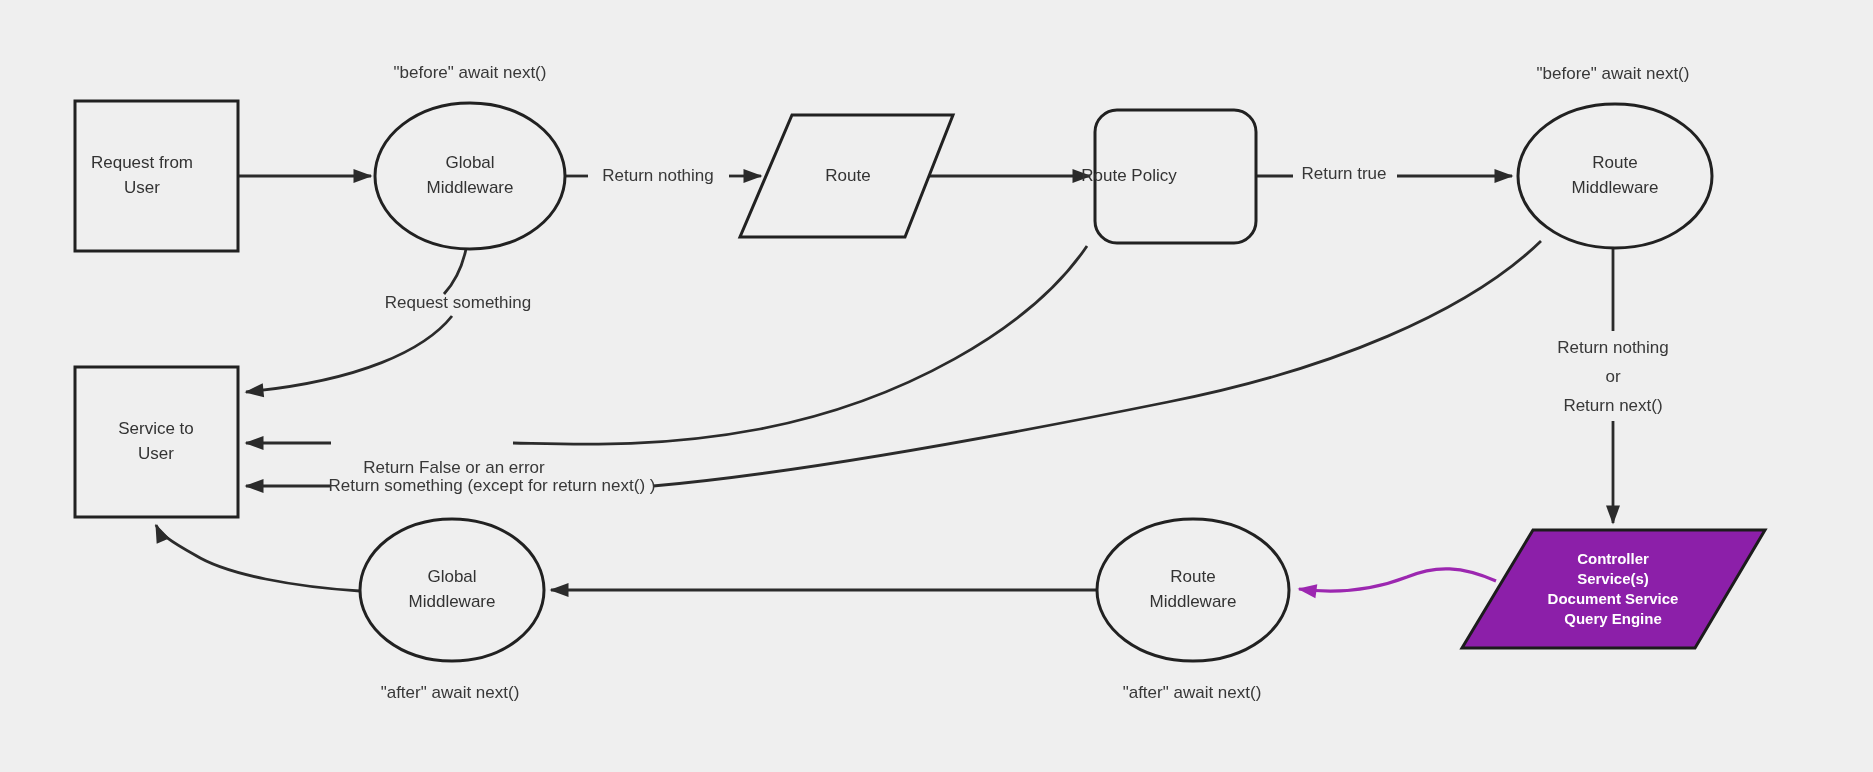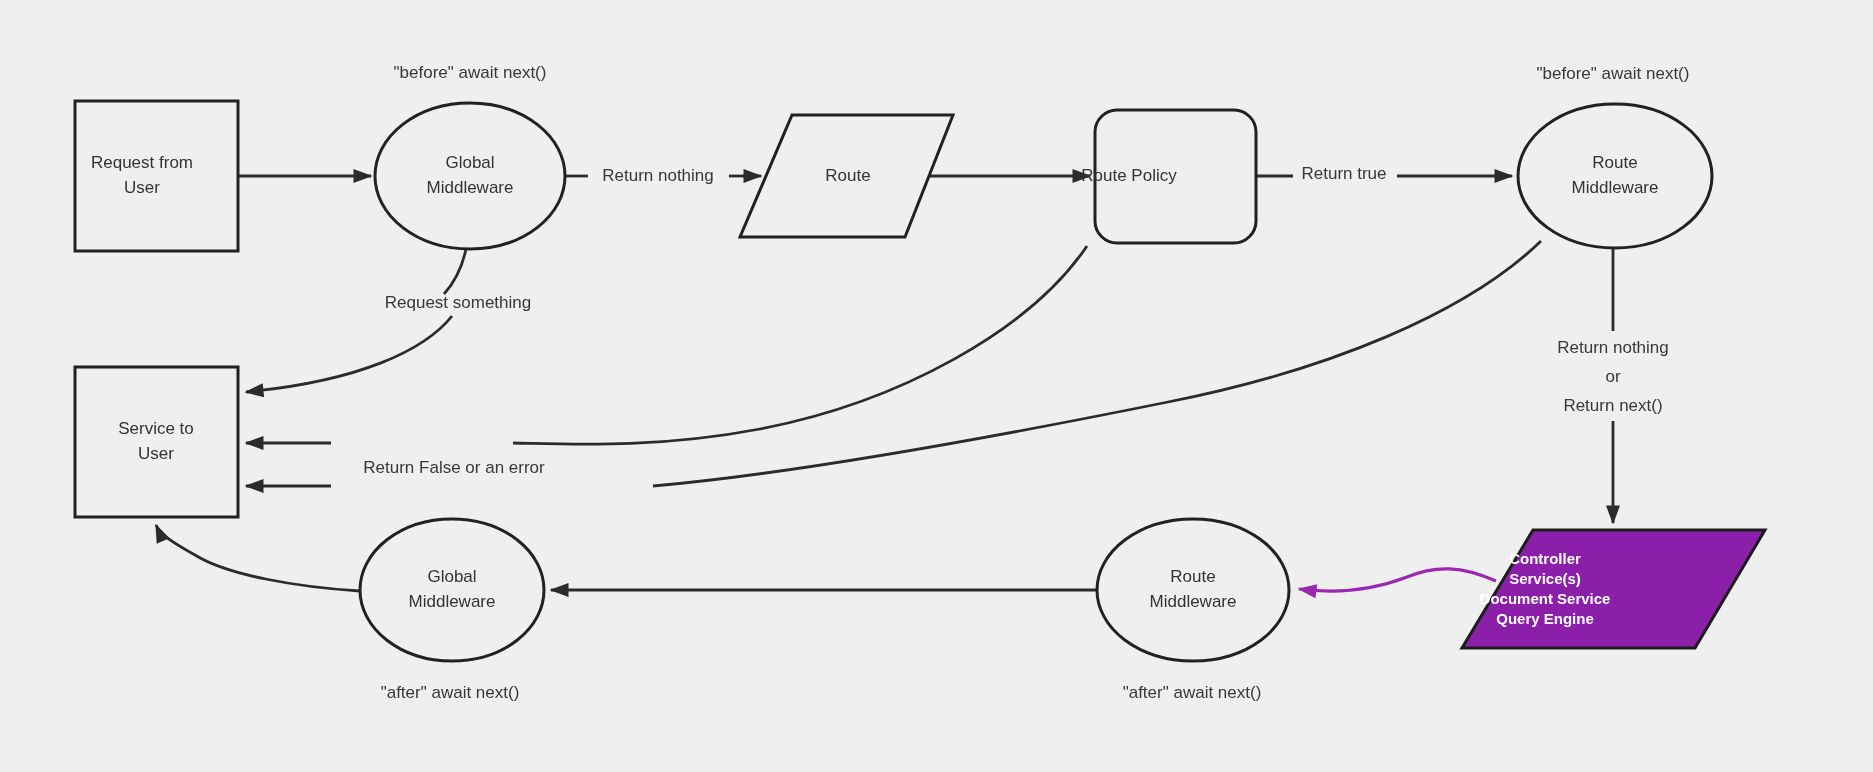--- a/index.html
+++ b/index.html
@@ -38,21 +38,21 @@
     line-height: 20px;
     color: #ffffff;
   }
 
   
   #lbl-request              { left: 142px;  top: 176px; }
   #lbl-gm-top               { left: 470px;  top: 176px; }
   #lbl-route                { left: 848px;  top: 176px; }
   #lbl-policy               { left: 1129px; top: 176px; }
   #lbl-rm-top               { left: 1615px; top: 176px; }
-  #lbl-controller           { left: 1545px; top: 589px; }
+  #lbl-controller           { left: 1613px; top: 589px; }
   #lbl-rm-bottom            { left: 1193px; top: 590px; }
   #lbl-gm-bottom            { left: 452px;  top: 590px; }
   #lbl-response             { left: 156px;  top: 442px; }
 
   #lbl-before-left          { left: 470px;  top: 73px;  }
   #lbl-before-right         { left: 1613px; top: 74px;  }
   #lbl-return-nothing       { left: 658px;  top: 176px; }
   #lbl-return-true          { left: 1344px; top: 174px; }
   #lbl-return-nothing-next  { left: 1613px; top: 377px; }
   #lbl-return-something     { left: 458px;  top: 303px; }
@@ -165,18 +165,19 @@
   <div class="lbl" id="lbl-return-true">Return true</div>
 
   <div class="lbl lbl-3line" id="lbl-return-nothing-next">Return nothing
 or
 Return next()</div>
 
   <div class="lbl" id="lbl-return-something">Request something</div>
 
   <div class="lbl" id="lbl-return-false">Return False or an error</div>
 
+  <div class="lbl" id="lbl-return-except">Return something (except for return next() )</div>
 
   <div class="lbl" id="lbl-after-left">"after" await next()</div>
 
   <div class="lbl" id="lbl-after-right">"after" await next()</div>
 
 </div>
 
 </body></html>

